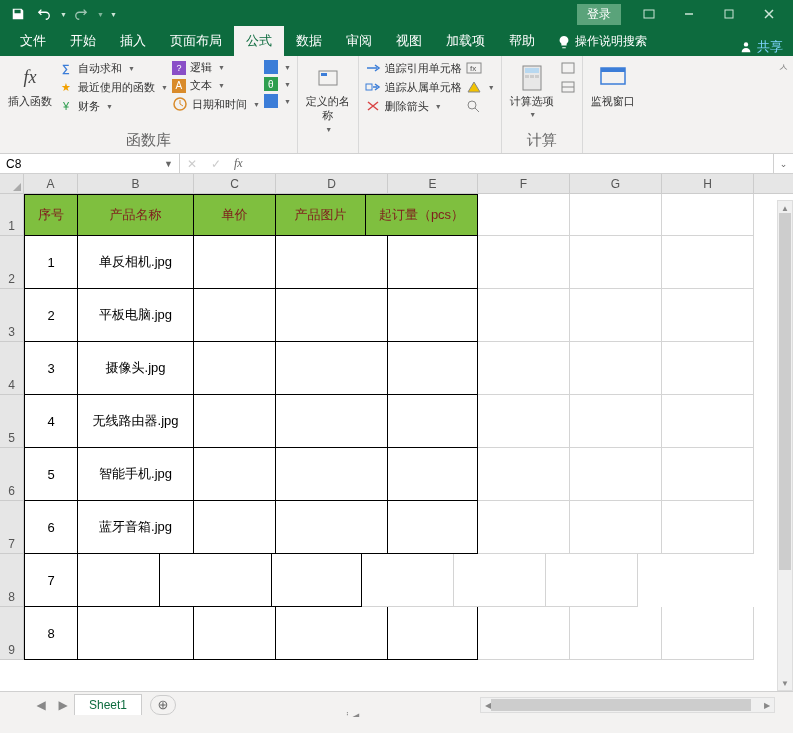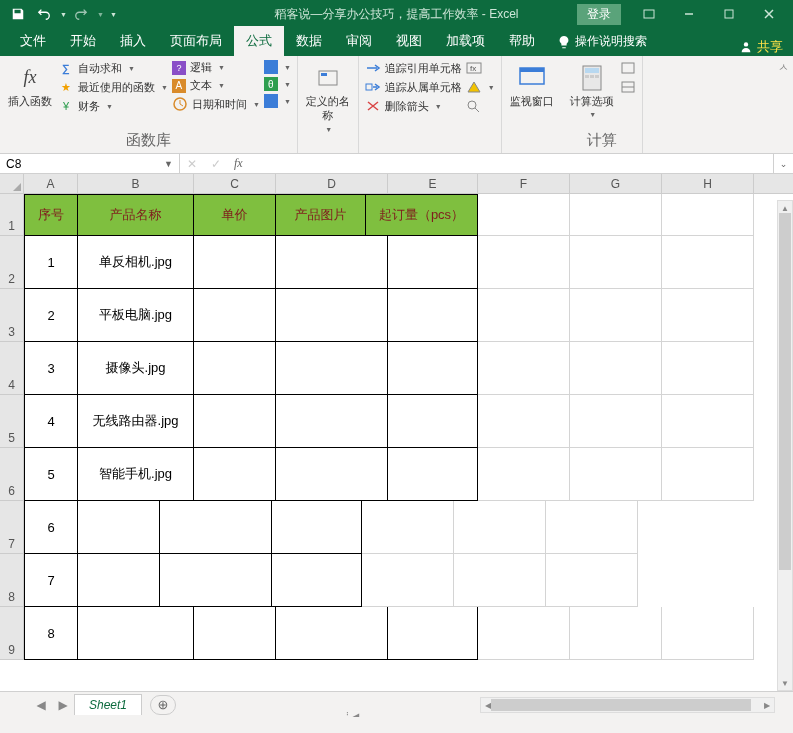--- a/index.html
+++ b/index.html
@@ -9,21 +9,21 @@
   .qat-item { width: 24px; height: 24px; display: flex; align-items: center; justify-content: center; color: #fff; }
   .qat-item svg { width: 14px; height: 14px; }
   .title-center { position: absolute; left: 50%; transform: translateX(-50%); font-size: 12px; color: #cde5d7; }
   .title-right { position: absolute; right: 4px; display: flex; align-items: center; gap: 0; }
   .login-btn { background: #5aa37a; color: #fff; padding: 2px 10px; font-size: 12px; margin-right: 8px; }
   .win-btn { width: 40px; height: 28px; display: flex; align-items: center; justify-content: center; color: #a8cfb9; }
   .tabs { height: 28px; background: #0d6b3e; display: flex; align-items: flex-end; padding: 0 8px; position: relative; }
   .tab { padding: 6px 12px; color: #fff; font-size: 13px; cursor: pointer; }
   .tab.active { background: #f3f2f1; color: #0d6b3e; }
   .tell-me { color: #fff; display: flex; align-items: center; gap: 4px; padding: 6px 10px; font-size: 12px; justify-content: flex-end; }
-  .share { position: absolute; right: 10px; color: #fde047; display: flex; align-items: center; gap: 4px; font-size: 13px; }
+  .share { position: absolute; right: 10px; color: #7dd3fc; display: flex; align-items: center; gap: 4px; font-size: 13px; }
   .ribbon { height: 98px; background: #f3f2f1; border-bottom: 1px solid #d0d0d0; display: flex; }
   .rgroup { border-right: 1px solid #d9d9d9; display: flex; flex-direction: column; justify-content: space-between; padding: 4px 6px 0 6px; }
   .rgroup-label { text-align: center; font-size: 15px; color: #666; padding: 2px 0 3px; }
   .rgroup-body { flex: 1; display: flex; align-items: flex-start; gap: 4px; }
   .big-btn { display: flex; flex-direction: column; align-items: center; justify-content: center; width: 48px; gap: 2px; font-size: 11px; color: #333; padding-top: 4px; text-align: center; line-height: 1.3; cursor: pointer; }
   .big-btn .ico { width: 28px; height: 28px; display:flex; align-items:center; justify-content:center; }
   .small-stack { display: flex; flex-direction: column; gap: 3px; }
   .small-item { display: flex; align-items: center; gap: 4px; font-size: 11px; color: #333; white-space: nowrap; cursor: pointer; }
   .small-item .sico { width: 16px; height: 16px; display:flex; align-items:center; justify-content:center; }
   .drop-arrow { font-size: 7px; color: #666; margin-left:2px; }
@@ -44,21 +44,21 @@
   .row-h { border-bottom:1px solid #ccc; border-right:1px solid #ccc; background:#e6e6e6; display:flex; align-items:flex-end; justify-content:center; font-size:12px; color:#555; padding-bottom:2px; }
   .cells { flex:1; position:relative; }
   .cell-row { display:flex; }
   .cell { border-right:1px solid #d4d4d4; border-bottom:1px solid #d4d4d4; display:flex; align-items:center; justify-content:center; font-size:13px; color:#000; }
   .thead .cell { background:#7fbf3f; color:#7f1d1d; font-weight:normal; border-right:1px solid #000; border-bottom:1px solid #000; border-top:1px solid #000; }
   .tbody .cell.bordered { border-right:1px solid #000; border-bottom:1px solid #000; }
   .tbody .cell.first-col { justify-content:center; }
   .status-row { position:absolute; bottom:16px; left:0; right:0; height:26px; background:#f3f2f1; border-top:1px solid #d0d0d0; display:flex; align-items:center; }
   .sheet-tabs { display:flex; align-items:center; height:100%; padding-left:30px; gap:0; }
   .nav-arrow { width:22px; color:#888; text-align:center; }
-  .sheet-tab { background:#fff; border:1px solid #ccc; border-bottom:none; padding:3px 14px; font-size:12px; color:#0d6b3e;font-style:italic; }
+  .sheet-tab { background:#fff; border:1px solid #ccc; border-bottom:none; padding:3px 14px; font-size:12px; color:#0d6b3e; }
   .new-sheet { width:26px; height:20px; display:flex; align-items:center; justify-content:center; color:#666; border:1px solid #ccc; border-radius:10px; margin-left:8px; font-size:13px; }
   .scroll-h { position:absolute; right:18px; left:480px; bottom:20px; height:16px; background:#f0f0f0; border:1px solid #ddd; }
   .scroll-h .thumb { position:absolute; left:10px; width:260px; top:1px; bottom:1px; background:#cdcdcd; }
   .scroll-h .lar, .scroll-h .rar { position:absolute; top:0; bottom:0; width:14px; display:flex; align-items:center; justify-content:center; color:#888; font-size:8px; }
   .scroll-h .lar{left:0} .scroll-h .rar{right:0}
   .scroll-v { position:absolute; right:0; top:200px; bottom:42px; width:16px; background:#f0f0f0; border:1px solid #ddd; }
   .scroll-v .thumb { position:absolute; top:12px; bottom:120px; left:1px; right:1px; background:#cdcdcd; }
   .scroll-v .uar,.scroll-v .dar{position:absolute;left:0;right:0;height:14px;display:flex;align-items:center;justify-content:center;color:#888;font-size:8px;}
   .scroll-v .uar{top:0}.scroll-v .dar{bottom:0}
   .statusbar { position:absolute; bottom:0; left:0; right:0; height:16px; background:#f3f2f1; }
@@ -83,21 +83,20 @@
       </div>
     <span class="drop-arrow" style="color:#cde5d7">▼</span>
     <div class="qat-item" style="opacity:.6">
         <svg viewBox="0 0 16 16">
           <path fill="none" stroke="#fff" stroke-width="1.5" d="M11 3l3 3-3 3M14 6H6a4 4 0 0 0 0 8"></path>
         </svg>
       </div>
     <span class="drop-arrow" style="color:#cde5d7;opacity:.6">▼</span>
     <span class="drop-arrow" style="color:#cde5d7;margin-left:4px">▼</span>
   </div>
-  <div class="title-center">稻客说—分享办公技巧，提高工作效率 - Excel</div>
   <div class="title-right">
     <div class="login-btn">登录</div>
     <div class="win-btn">
         <svg class="sq" viewBox="0 0 14 14">
           <rect x="2" y="3" width="10" height="8" fill="none" stroke="#cde5d7"></rect>
         </svg>
       </div>
     <div class="win-btn">
         <svg class="sq" viewBox="0 0 14 14">
           <line x1="3" y1="7" x2="11" y2="7" stroke="#cde5d7" stroke-width="1.5"></line>
@@ -276,35 +275,20 @@
               <svg width="16" height="14" viewBox="0 0 16 14">
                 <circle cx="6" cy="6" r="4" fill="none" stroke="#888"></circle>
                 <path d="M9 9l4 4" stroke="#888"></path>
               </svg>
             </span>
           </div>
       </div>
     </div>
   </div>
 
-  <div class="rgroup" style="border-right:none">
-    <div class="rgroup-body">
-      <div class="big-btn">
-        <div class="ico">
-            <svg width="28" height="24" viewBox="0 0 28 24">
-              <rect x="2" y="2" width="24" height="16" fill="none" stroke="#3b7dd8" stroke-width="1.5"></rect>
-              <rect x="2" y="2" width="24" height="4" fill="#3b7dd8"></rect>
-            </svg>
-          </div>
-        <span>监视窗口</span>
-      </div>
-    </div>
-    <div class="rgroup-label">&nbsp;</div>
-  </div>
-
   <div class="rgroup">
     <div class="rgroup-body">
       <div class="big-btn">
         <div class="ico">
             <svg width="24" height="28" viewBox="0 0 24 28">
               <rect x="3" y="2" width="18" height="24" fill="#e8e8e8" stroke="#888"></rect>
               <rect x="5" y="4" width="14" height="5" fill="#b8d8f0"></rect>
               <rect x="5" y="11" width="4" height="3" fill="#ccc"></rect>
               <rect x="10" y="11" width="4" height="3" fill="#ccc"></rect>
               <rect x="15" y="11" width="4" height="3" fill="#ccc"></rect>
@@ -326,20 +310,35 @@
               <svg width="16" height="14" viewBox="0 0 16 14">
                 <rect x="2" y="2" width="12" height="10" fill="none" stroke="#888"></rect>
                 <line x1="2" y1="7" x2="14" y2="7" stroke="#888"></line>
               </svg>
             </span>
           </div>
       </div>
     </div>
     <div class="rgroup-label">计算</div>
   </div>
+
+  <div class="rgroup" style="border-right:none">
+    <div class="rgroup-body">
+      <div class="big-btn">
+        <div class="ico">
+            <svg width="28" height="24" viewBox="0 0 28 24">
+              <rect x="2" y="2" width="24" height="16" fill="none" stroke="#3b7dd8" stroke-width="1.5"></rect>
+              <rect x="2" y="2" width="24" height="4" fill="#3b7dd8"></rect>
+            </svg>
+          </div>
+        <span>监视窗口</span>
+      </div>
+    </div>
+    <div class="rgroup-label">&nbsp;</div>
+  </div>
   <div style="flex:1;display:flex;align-items:flex-start;justify-content:flex-end;padding:4px">
       <span style="color:#888;font-size:11px">ㅅ</span>
     </div>
 </div>
 
 <div class="namebox-row">
   <div class="namebox">
     <span>C8</span>
     <span class="dd">▼</span>
   </div>
@@ -433,20 +432,21 @@
           <div class="cell bordered hd col-B">智能手机.jpg</div>
           <div class="cell bordered hd col-C"></div>
           <div class="cell bordered hd col-D"></div>
           <div class="cell bordered hd col-E"></div>
           <div class="cell hd col-F"></div>
           <div class="cell hd col-G"></div>
           <div class="cell hd col-H"></div>
         </div>
         <div class="cell-row tbody">
           <div class="cell bordered hd col-A first-col" style="border-left: 1px solid rgb(0, 0, 0);">6</div>
+          <div class="cell bordered hd col-B">蓝牙音箱.jpg</div>
           <div class="cell bordered hd col-C"></div>
           <div class="cell bordered hd col-D"></div>
           <div class="cell bordered hd col-E"></div>
           <div class="cell hd col-F"></div>
           <div class="cell hd col-G"></div>
           <div class="cell hd col-H"></div>
         </div>
         <div class="cell-row tbody">
           <div class="cell bordered hd col-A first-col" style="border-left: 1px solid rgb(0, 0, 0);">7</div>
           <div class="cell bordered hd col-C"></div>

